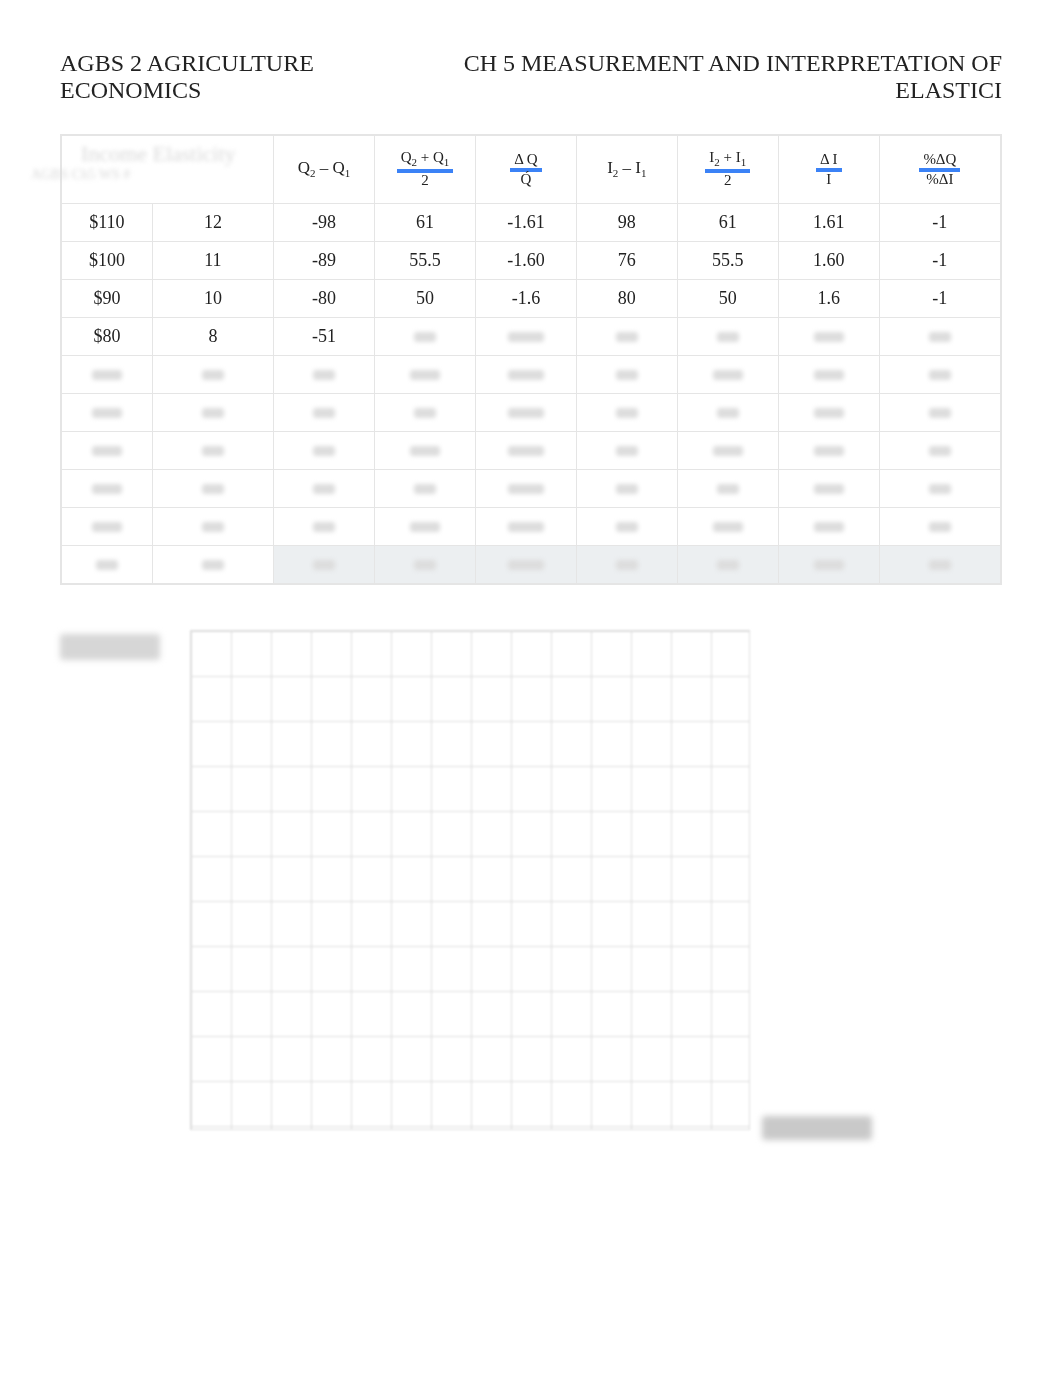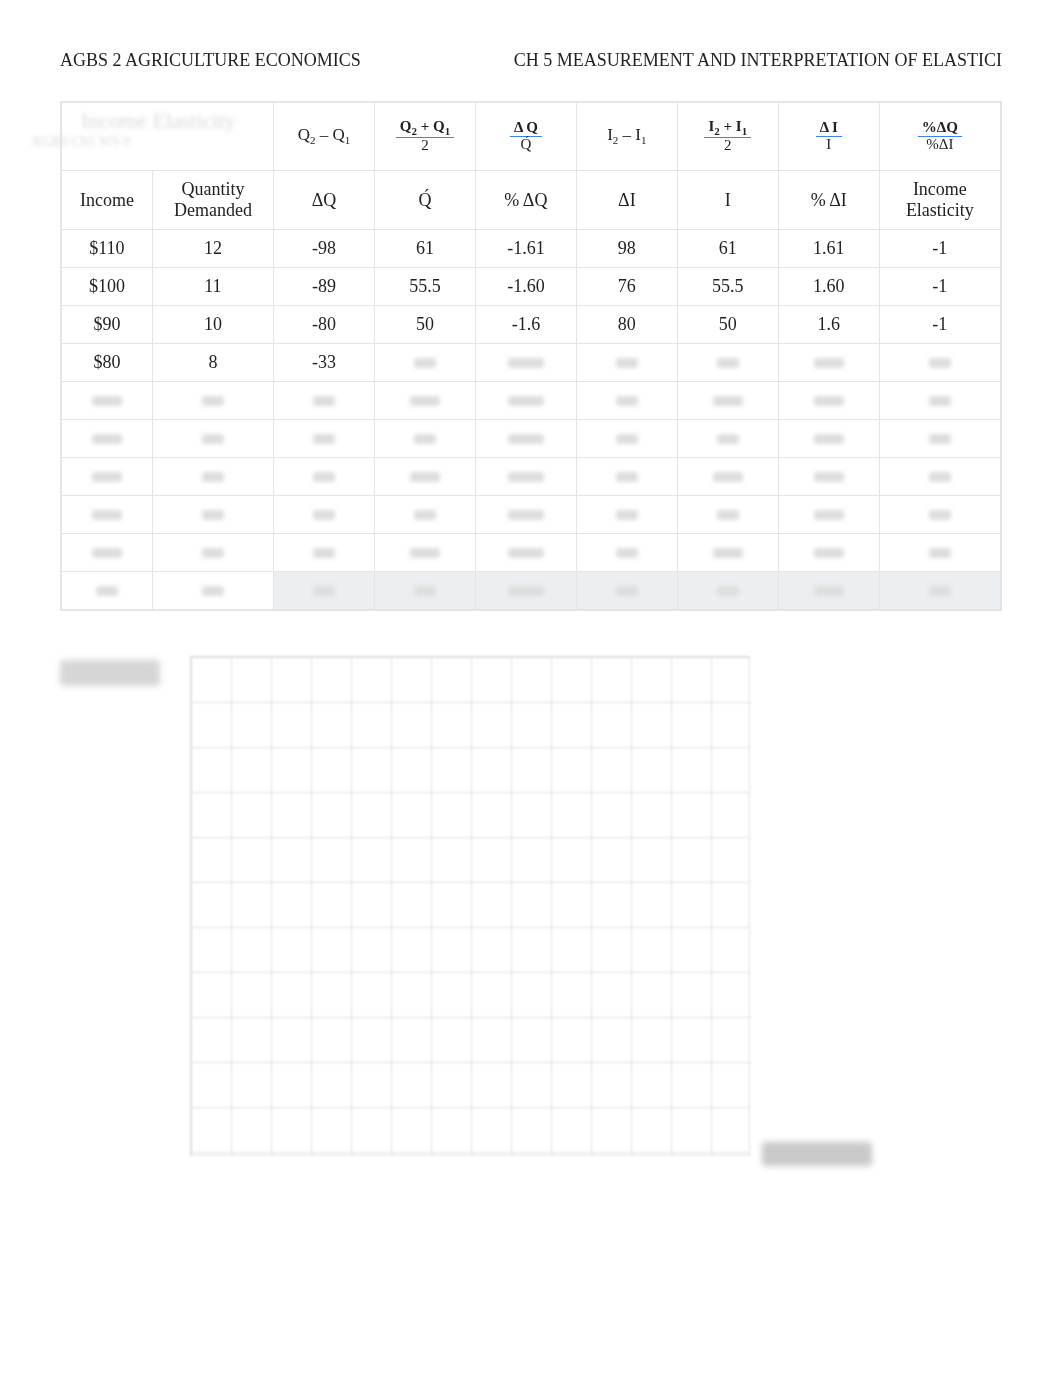--- a/index.html
+++ b/index.html
@@ -7,22 +7,22 @@
     font-family: "Times New Roman", Times, serif;
     font-size: 18px;
     color: #222;
     margin: 0;
     padding: 50px 60px;
     width: 1062px;
     background: #fff;
   }
   .header {
     display: flex;
-    justify-content: space-between;
-    font-size: 18px;
+    justify-content: flex-start;
+    font-size: 24px;
     margin-bottom: 30px;
   }
   .header .left { text-align: left; }
   .header .right { text-align: right; }
 
   
   .table-wrap {
     border: 1px solid #e5e5e5;
     position: relative;
   }
@@ -48,21 +48,21 @@
   tbody tr.labelrow td {
     height: 52px;
   }
   .sub { font-size: 11px; vertical-align: sub; }
   .frac {
     display: inline-block;
     text-align: center;
     line-height: 1.05;
     vertical-align: middle;
   }
-  .frac .num { display:block; border-bottom:1px solid #3b82f6; padding:0 4px; font-size:15px;font-weight:bold; }
+  .frac .num { display:block; border-bottom:4px solid #3b82f6; padding:0 4px; font-size:15px; }
   .frac .den { display:block; padding:0 4px; font-size:15px; }
   .blur-cell {
     position: relative;
   }
   .blur-cell > span {
     display:inline-block;
     background:#ddd;
     border-radius:3px;
     height:10px;
     filter: blur(2px);
@@ -171,31 +171,20 @@
         </th>
         <th>
           <span class="frac"><span class="num">Δ I</span><span class="den">I</span></span>
         </th>
         <th>
           <span class="frac"><span class="num">%ΔQ</span><span class="den">%ΔI</span></span>
         </th>
       </tr>
     </thead>
     <tbody>
-      <tr class="labelrow">
-        <td>Income</td>
-        <td>Quantity Demanded</td>
-        <td>ΔQ</td>
-        <td>Q́</td>
-        <td>% ΔQ</td>
-        <td>ΔI</td>
-        <td>I</td>
-        <td>% ΔI</td>
-        <td>Income Elasticity</td>
-      </tr>
 
       <tr>
         <td>$110</td>
         <td>12</td>
         <td>-98</td>
         <td>61</td>
         <td>-1.61</td>
         <td>98</td>
         <td>61</td>
         <td>1.61</td>
@@ -219,21 +208,21 @@
         <td>50</td>
         <td>-1.6</td>
         <td>80</td>
         <td>50</td>
         <td>1.6</td>
         <td>-1</td>
       </tr>
       <tr>
         <td>$80</td>
         <td>8</td>
-        <td>-33</td>
+        <td>-51</td>
         <td class="blur-cell"><span class="w20"></span></td>
         <td class="blur-cell"><span class="w35"></span></td>
         <td class="blur-cell"><span class="w20"></span></td>
         <td class="blur-cell"><span class="w20"></span></td>
         <td class="blur-cell"><span class="w30"></span></td>
         <td class="blur-cell"><span class="w20"></span></td>
       </tr>
 
       <tr>
         <td class="blur-cell"><span class="w30"></span></td>

